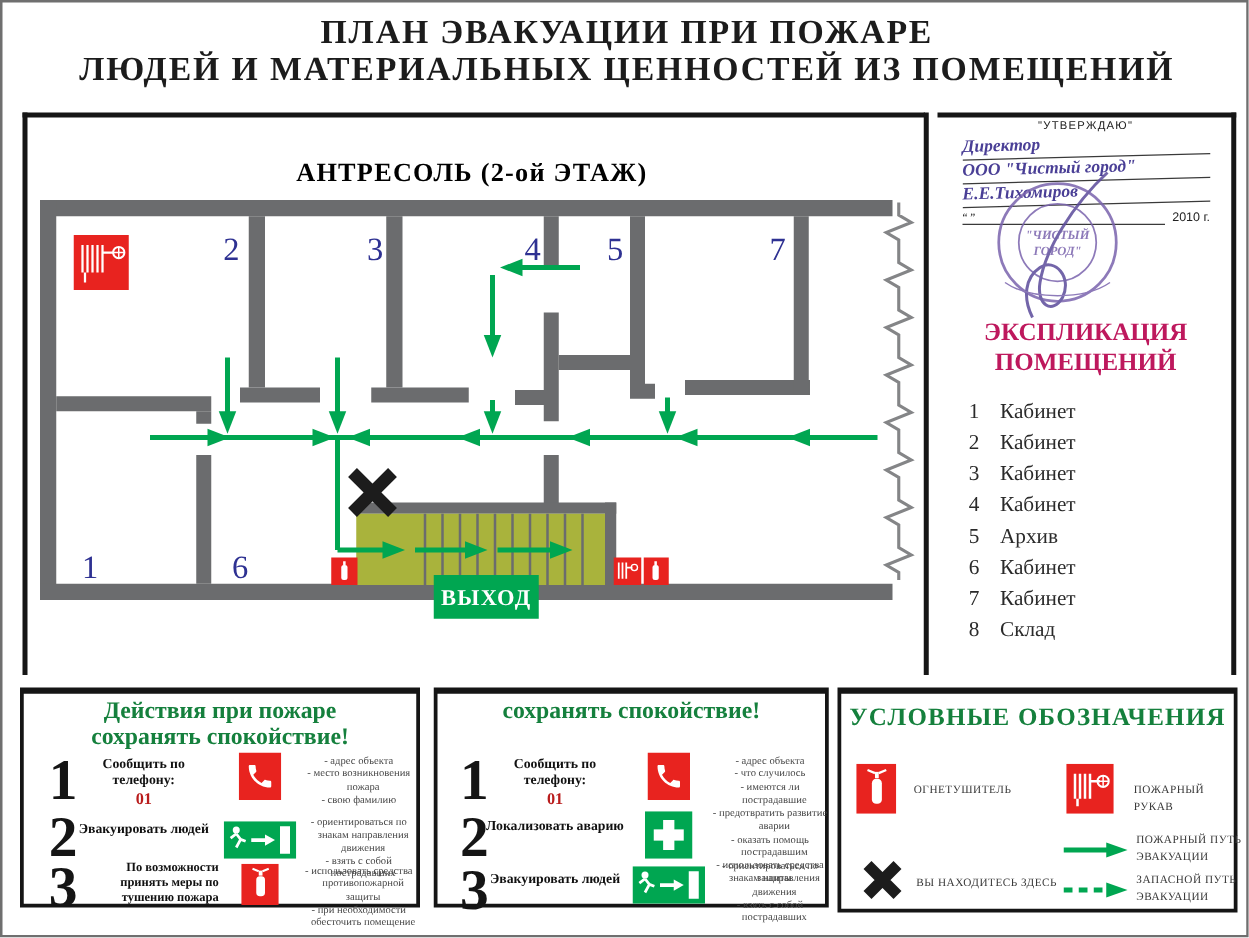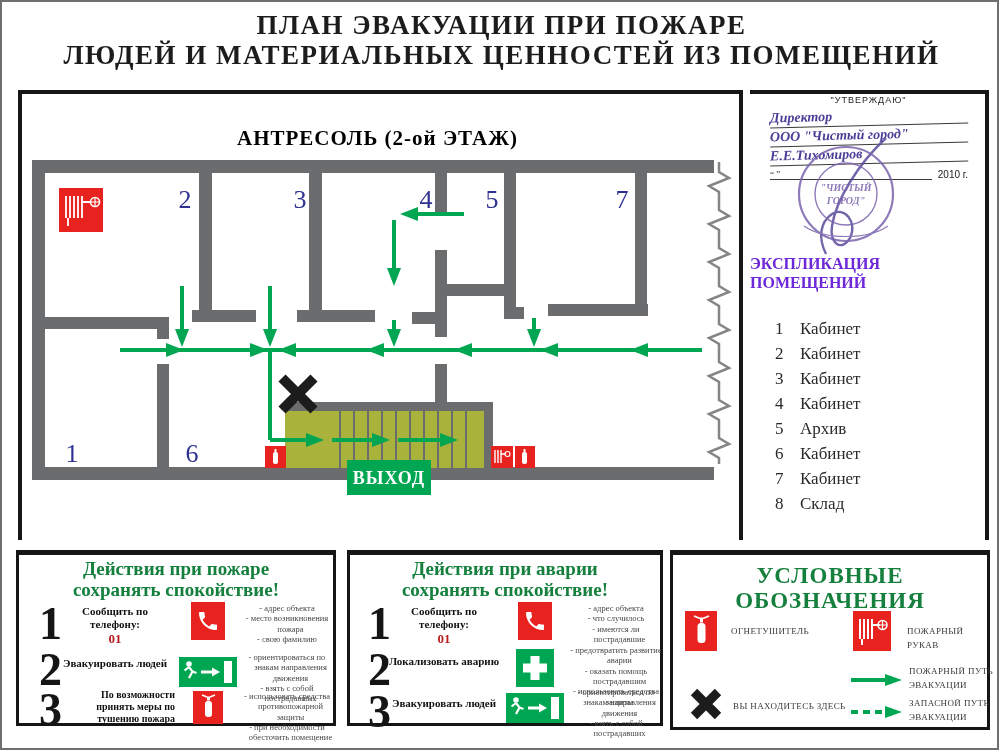--- a/index.html
+++ b/index.html
@@ -30,22 +30,22 @@
   #approval-header { position:absolute; left:748px; top:93px; width:237px; text-align:center;
     font-size:9px; letter-spacing:1px; color:#222; font-family:"Liberation Sans", sans-serif; }
   .hand-row { position:absolute; left:768px; width:198px; height:18px; border-bottom:1px solid #3a3a3a;
     font-style:italic; font-weight:bold; font-size:14px; color:#4a3f96; transform:rotate(-1.5deg); }
   #hand-1 { top:106px; } #hand-2 { top:125px; } #hand-3 { top:144px; }
   #date-row { position:absolute; left:768px; top:163px; width:198px; height:15px; display:flex; align-items:flex-end; }
   #date-quotes { width:26px; border-bottom:1px solid #3a3a3a; font-size:9px; color:#222; }
   #date-blank { flex:1 1 auto; border-bottom:1px solid #3a3a3a; margin-right:6px; }
   #date-label { font-size:10px; color:#222; font-family:"Liberation Sans", sans-serif; }
   #stamp { position:absolute; left:772px; top:128px; opacity:.85; }
-  #expl-title { position:absolute; left:748px; top:252px; width:237px; 
-    font-weight:bold; font-size:16px; line-height:1.2; color:#6d28d9; }
+  #expl-title { position:absolute; left:748px; top:252px; width:237px; text-align:center;
+    font-weight:bold; font-size:20px; line-height:1.2; color:#be185d; }
   #expl-list { position:absolute; left:773px; top:314px; width:210px; font-size:17px; color:#2a2a2a; }
   .expl-row { height:25px; line-height:25px; }
   .expl-num { display:inline-block; width:25px; }
 
   
   .panel { position:absolute; background:#fff; border:3px solid #151515; border-top-width:5px; }
   #panel-fire     { left:14px;  top:548px; width:320px; height:176px; }
   #panel-accident { left:345px; top:548px; width:316px; height:176px; }
   #panel-legend   { left:668px; top:548px; width:320px; height:180px; }
   .panel-title { margin-top:4px; text-align:center; font-weight:bold; font-size:19px; line-height:1.1; color:#15803d; }
@@ -272,21 +272,20 @@
       <div>взять с собой пострадавших</div>
     </div>
     <div class="bullets" style="left:218px; top:136px;">
       <div>использовать средства противопожарной защиты</div>
       <div>при необходимости обесточить помещение</div>
     </div>
   </div>
 
   <div class="panel" id="panel-accident">
     <div class="panel-title">
-      <div>Действия при аварии</div>
       <div>сохранять спокойствие!</div>
     </div>
     <div class="step-num" style="left:18px; top:46px;">1</div>
     <div class="step-num" style="left:18px; top:92px;">2</div>
     <div class="step-num" style="left:18px; top:134px;">3</div>
 
     <div class="action" style="left:38px; top:50px;">
       <span>Сообщить по телефону:</span><br>
       <span class="phone-num">01</span>
     </div>
@@ -329,21 +328,21 @@
       <div>оказать помощь пострадавшим</div>
       <div>использовать средства защиты</div>
     </div>
     <div class="bullets" style="left:216px; top:132px;">
       <div>ориентироваться по знакам направления движения</div>
       <div>взять с собой пострадавших</div>
     </div>
   </div>
 
   <div class="panel" id="panel-legend">
-    <div class="panel-title" style="font-size:23px; margin-top:8px; letter-spacing:1px;">УСЛОВНЫЕ ОБОЗНАЧЕНИЯ</div>
+    <div class="panel-title" style="font-size:20px; margin-top:8px; letter-spacing:1px;">УСЛОВНЫЕ ОБОЗНАЧЕНИЯ</div>
 
     <div class="icon-box" style="left:12px; top:56px;">
       <svg width="32" height="40">
           <rect width="32" height="40" fill="#e8231f"></rect>
         <rect x="12.5" y="12" width="8" height="20" rx="3.5" fill="#fff"></rect>
         <rect x="15" y="6.5" width="3" height="5" fill="#fff"></rect>
         <path d="M15,7.5 l-6,-2.5 M18,7.5 l6,-2.5" stroke="#fff" stroke-width="1.8"></path>
       </svg>
     </div>
     <div class="legend-label" style="left:58px; top:70px; width:120px;">ОГНЕТУШИТЕЛЬ</div>

